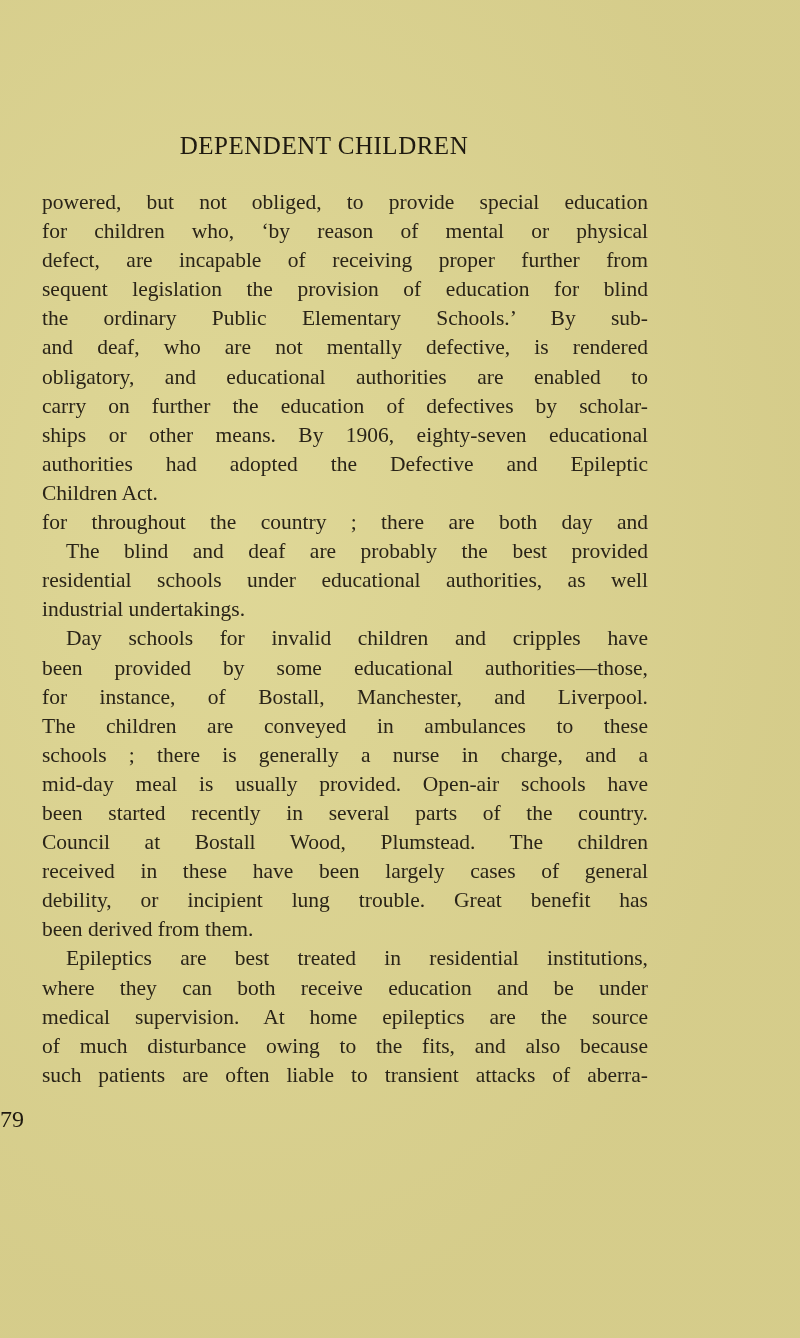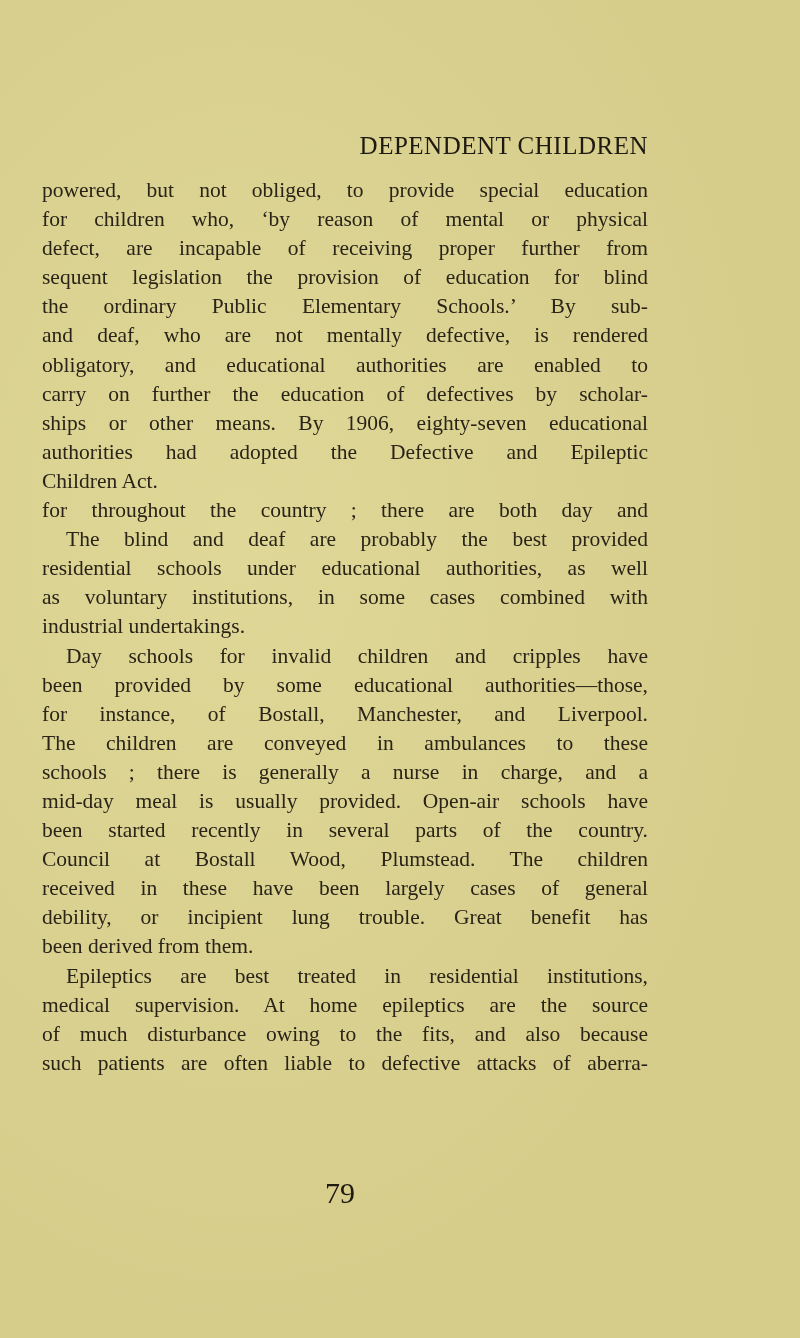--- a/index.html
+++ b/index.html
@@ -6,38 +6,38 @@
   body {
     width:800px; height:1338px; overflow:hidden;
     background:#d8cf8e;
     background-image: radial-gradient(ellipse at 30% 40%, rgba(230,224,160,0.5), rgba(200,190,120,0.15) 70%);
     font-family:"Liberation Serif", "DejaVu Serif", serif;
     color:#2a2418;
     position:relative;
   }
   .running-head {
     position:absolute; left:0; width:648px; top:132px;
-    text-align:right;
+    text-align:center;
     font-size:25px; letter-spacing:0.5px;
     color:#1f1a10;
   }
   .body-text {
-    position:absolute; left:42px; top:176px; width:606px;
+    position:absolute; left:42px; top:188px; width:606px;
   }
   .line {
     display:block; height:29.1px; line-height:29.1px;
     font-size:21.5px;
     text-align:justify; text-align-last:justify;
     white-space:nowrap;
   }
   .line.last { text-align-last:left; }
   .line.indent { padding-left:24px; }
   .page-number {
-    position:absolute; left:0; width:680px; top:1176px;
-    text-align:center; font-size:30px; color:#1f1a10;
+    position:absolute; left:0; width:680px; top:1106px;
+    font-size:24px; color:#1f1a10;
   }
 </style>
 </head>
 <body>
 
 <div class="running-head">DEPENDENT CHILDREN</div>
 
 <div class="body-text" id="body-text">
     <div>
       <span class="line">powered, but not obliged, to provide special education</span>
@@ -49,37 +49,37 @@
       <span class="line">obligatory, and educational authorities are enabled to</span>
       <span class="line">carry on further the education of defectives by scholar-</span>
       <span class="line">ships or other means. By 1906, eighty-seven educational</span>
       <span class="line">authorities had adopted the Defective and Epileptic</span>
       <span class="line last">Children Act.</span>
     </div>
     <div>
       <span class="line">for throughout the country ; there are both day and</span>
       <span class="line indent">The blind and deaf are probably the best provided</span>
       <span class="line">residential schools under educational authorities, as well</span>
-      <span class="line">as voluntary institutions, in some cases combined with</span>
       <span class="line last">industrial undertakings.</span>
     </div>
     <div>
       <span class="line indent">Day schools for invalid children and cripples have</span>
       <span class="line">been provided by some educational authorities—those,</span>
       <span class="line">for instance, of Bostall, Manchester, and Liverpool.</span>
       <span class="line">The children are conveyed in ambulances to these</span>
       <span class="line">schools ; there is generally a nurse in charge, and a</span>
       <span class="line">mid-day meal is usually provided. Open-air schools have</span>
       <span class="line">been started recently in several parts of the country.</span>
       <span class="line">Council at Bostall Wood, Plumstead. The children</span>
       <span class="line">received in these have been largely cases of general</span>
       <span class="line">debility, or incipient lung trouble. Great benefit has</span>
       <span class="line last">been derived from them.</span>
     </div>
     <div>
       <span class="line indent">Epileptics are best treated in residential institutions,</span>
+      <span class="line">where they can both receive education and be under</span>
       <span class="line">medical supervision. At home epileptics are the source</span>
       <span class="line">of much disturbance owing to the fits, and also because</span>
-      <span class="line">such patients are often liable to defective attacks of aberra-</span>
+      <span class="line">such patients are often liable to transient attacks of aberra-</span>
     </div>
   </div>
 
 <div class="page-number">79</div>
 
 </body></html>

